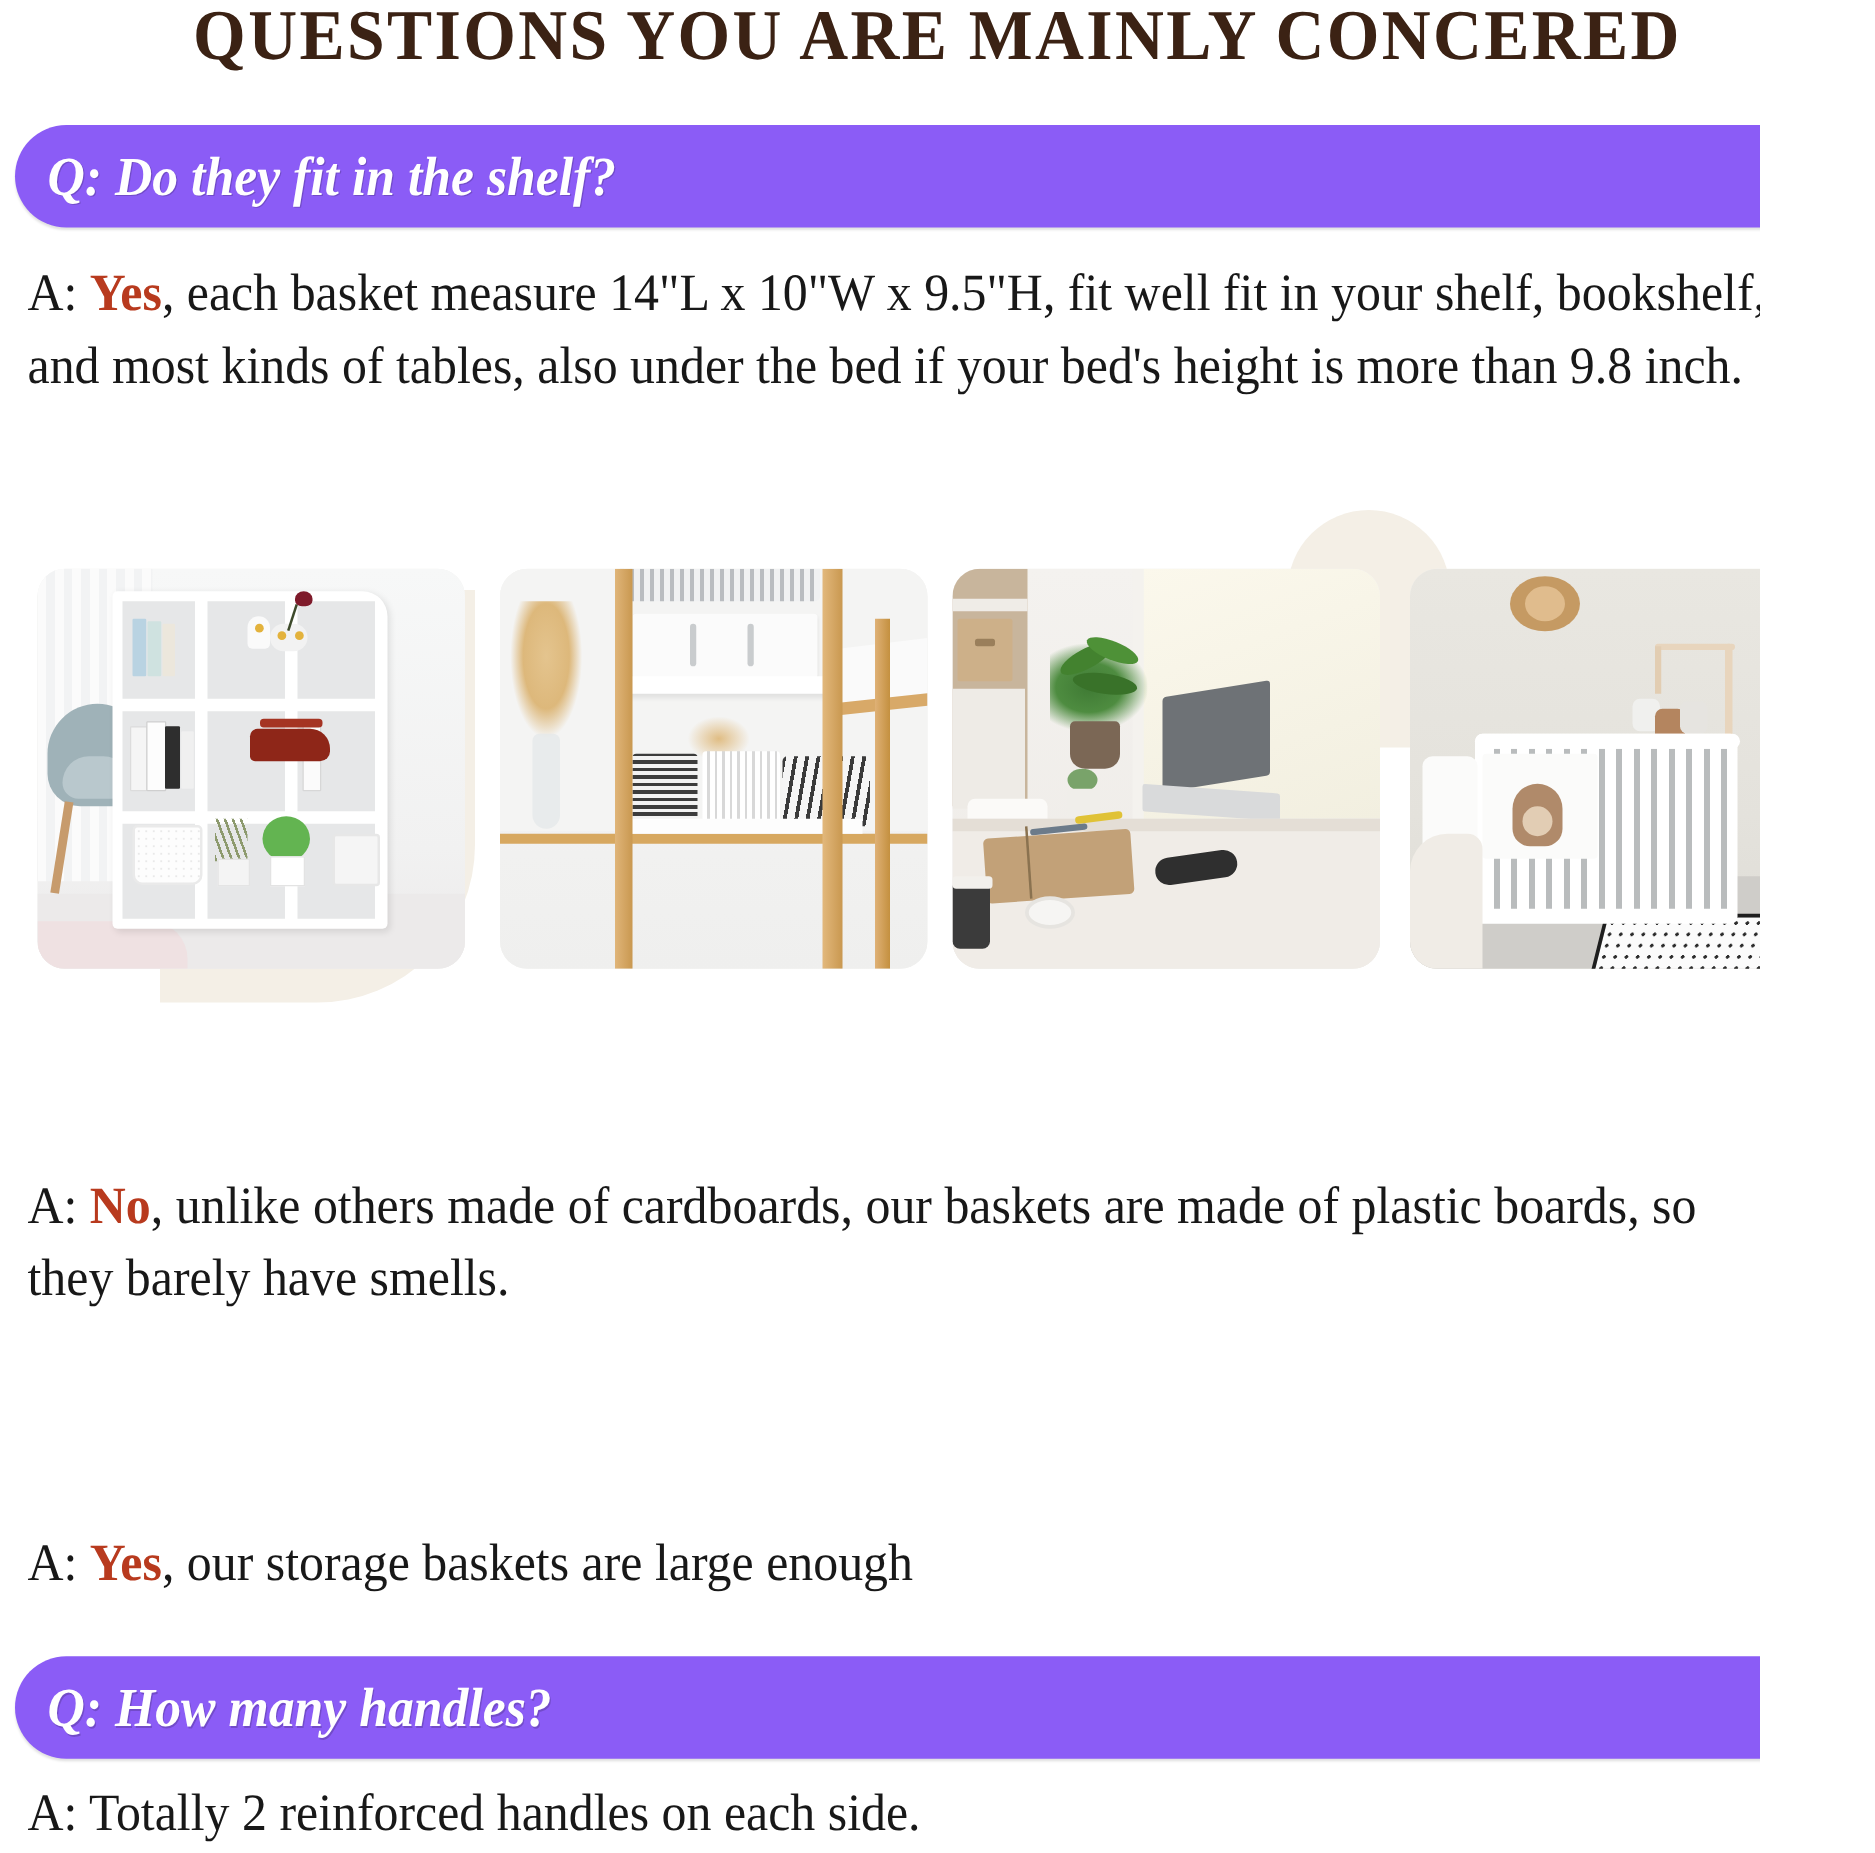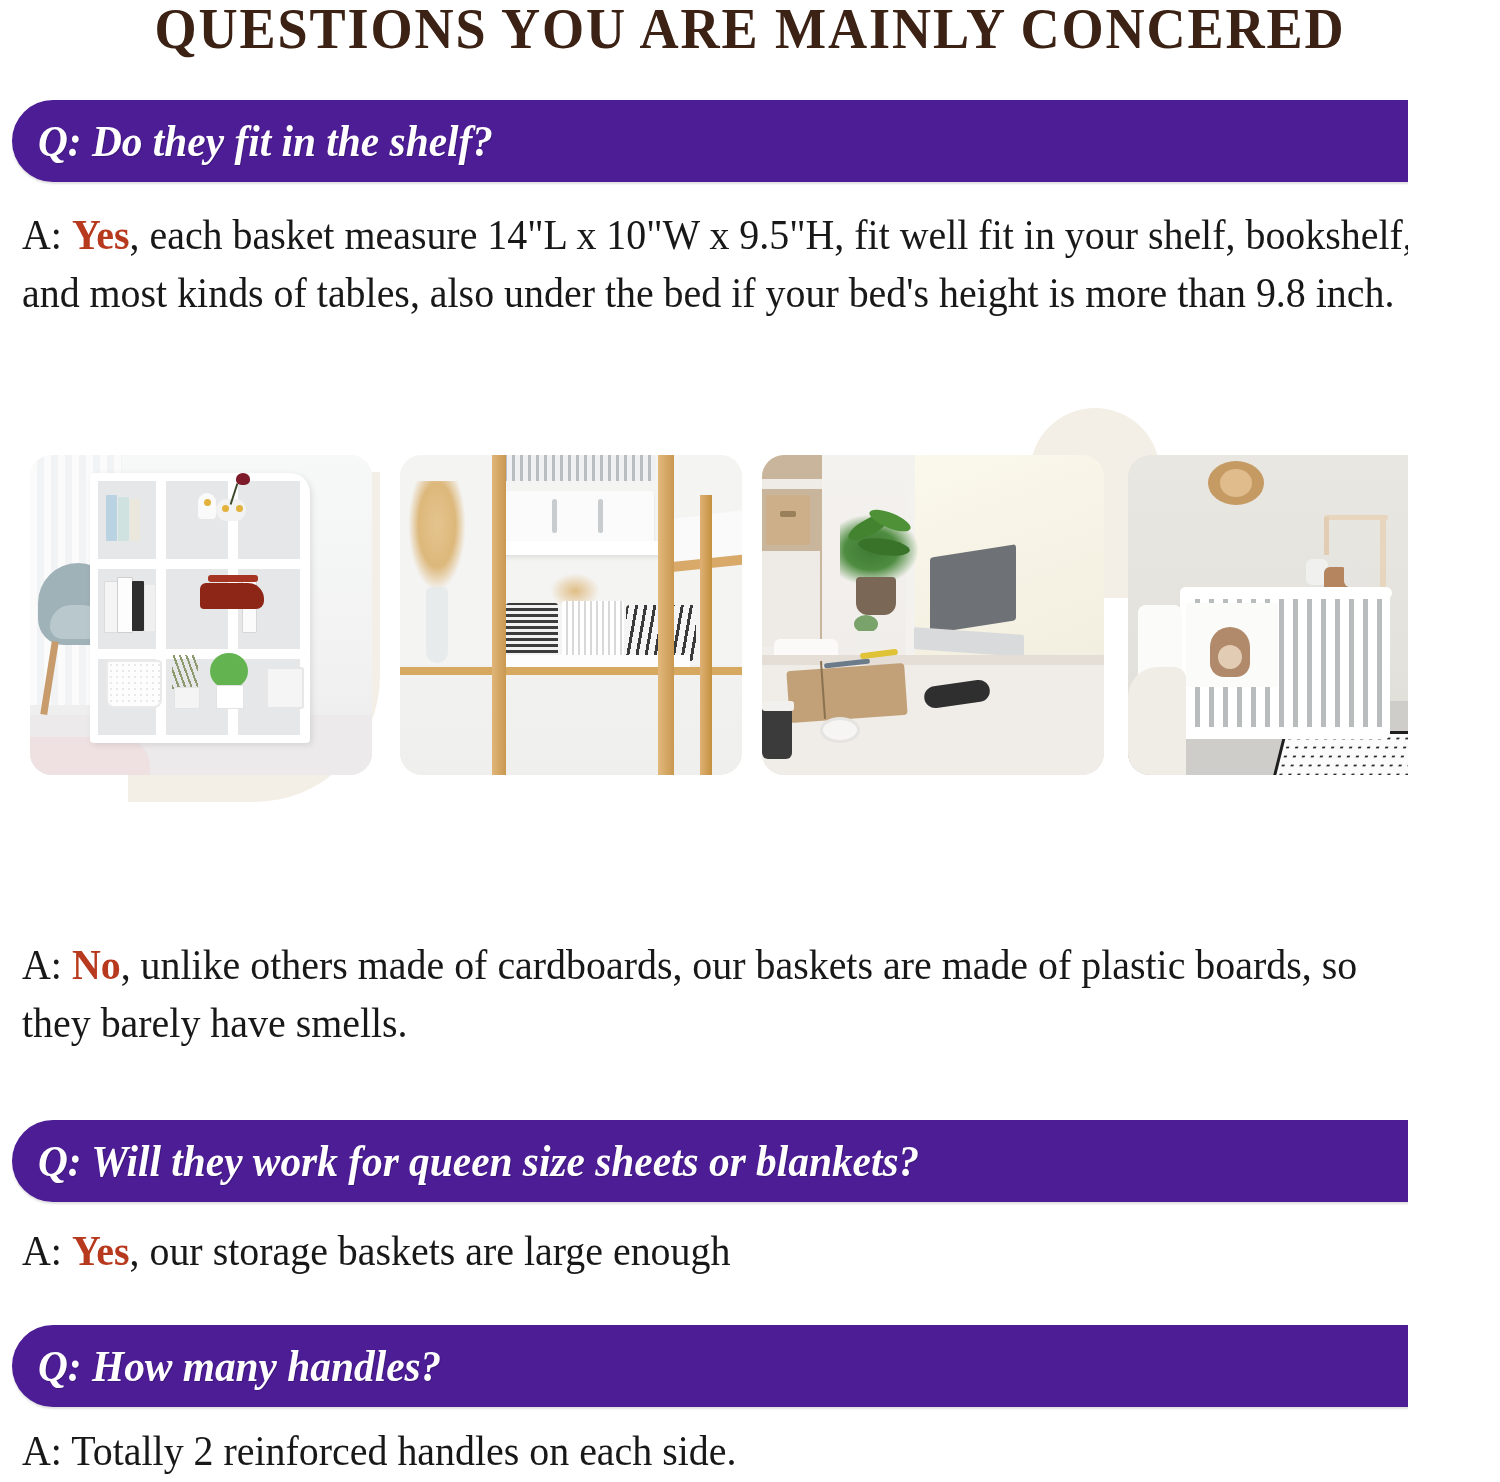--- a/index.html
+++ b/index.html
@@ -23,21 +23,21 @@
     color:#3b2214;
     transform:scaleX(0.95);
     white-space:nowrap;
   }
 
   
   .qbar{
     position:absolute;
     left:12px;
     height:82px;
-    background:#4c1d95;
+    background:#8b5cf6;
     border-radius:44px;
     display:flex;align-items:center;
     box-shadow:0 2px 2px rgba(0,0,0,0.12);
   }
   .qbar .qtext{
     margin-left:26px;
     font-family:"Liberation Serif", serif;
     font-style:italic;
     font-weight:bold;
     font-size:44px;
@@ -345,23 +345,20 @@
       <div class="ph p4-head"></div>
       <div class="ph p4-chair"></div>
     </div>
 
   </div>
 
   <div class="answer" style="top:936px;width:1470px;">
     <span>A: </span><span class="hl">No</span><span>, unlike others made of cardboards, our baskets are made of plastic boards, so they barely have smells.</span>
   </div>
 
-  <div class="qbar" style="top:1120px;width:1478px;">
-    <span class="qtext">Q: Will they work for queen size sheets or blankets?</span>
-  </div>
   <div class="answer" style="top:1222px;width:1470px;">
     <span>A: </span><span class="hl">Yes</span><span>, our storage baskets are large enough</span>
   </div>
 
   <div class="qbar" style="top:1325px;width:1478px;">
     <span class="qtext">Q: How many handles?</span>
   </div>
   <div class="answer" style="top:1422px;width:1470px;">
     <span>A: Totally 2 reinforced handles on each side.</span>
   </div>

